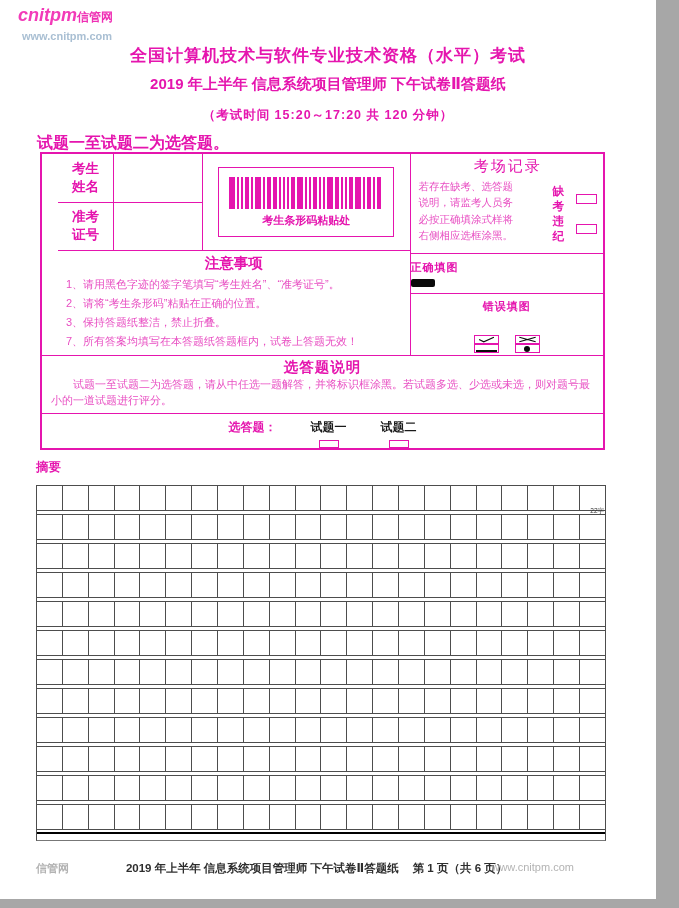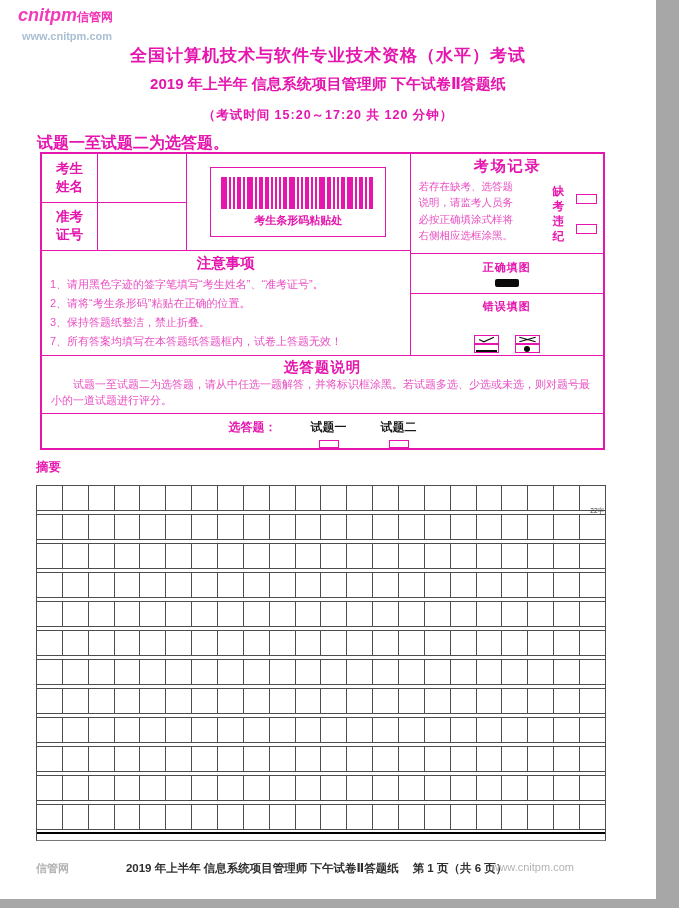--- a/index.html
+++ b/index.html
@@ -31,21 +31,21 @@
   .subtitle{position:absolute;left:0;top:75px;width:656px;text-align:center;
     font-size:15px;font-weight:bold;color:var(--magenta);}
   .time-note{position:absolute;left:0;top:107px;width:656px;text-align:center;
     font-size:12.5px;font-weight:bold;color:var(--magenta);letter-spacing:1px;}
   .optional-note{position:absolute;left:37px;top:133px;
     font-size:16px;font-weight:bold;color:var(--magenta);}
   
   .main-table{position:absolute;left:40px;top:152px;width:565px;height:298px;
     border:2px solid var(--magenta);display:flex;flex-direction:column;}
   .top-zone{height:203px;display:flex;border-bottom:1.5px solid var(--magenta);}
-  .left-zone{width:382px;border-right:1.5px solid var(--magenta);display:flex;flex-direction:column;}
+  .left-zone{width:382px;border-right:1.5px solid var(--magenta);display:flex;flex-direction:column;padding-left:16px;}
   .right-zone{flex:1;display:flex;flex-direction:column;}
   
   .candidate-rows{height:97px;border-bottom:1.5px solid var(--magenta);display:flex;}
   .labels-col{width:56px;border-right:1.5px solid var(--magenta);display:flex;flex-direction:column;}
   .inputs-col{width:89px;border-right:1.5px solid var(--magenta);display:flex;flex-direction:column;}
   .label-cell{flex:1;display:flex;align-items:center;justify-content:center;text-align:center;
     font-size:13.5px;font-weight:bold;color:var(--magenta);line-height:1.35;}
   .label-cell.bt,.input-cell.bt{border-top:1.5px solid var(--magenta);}
   .input-cell{flex:1;}
   .barcode-col{flex:1;display:flex;align-items:center;justify-content:center;}
@@ -53,30 +53,30 @@
     display:flex;flex-direction:column;align-items:center;justify-content:center;gap:4px;}
   .barcode{display:flex;height:32px;align-items:stretch;}
   .bar{background:var(--magenta);}
   .barcode-caption{font-size:11px;font-weight:bold;color:var(--magenta);}
   
   .notice-zone{flex:1;padding:3px 8px 0 8px;}
   .notice-title{text-align:center;font-size:14.5px;font-weight:bold;color:var(--magenta);margin-bottom:2px;}
   .notice-item{font-size:11px;color:var(--magenta-soft);line-height:1.72;white-space:nowrap;}
   
   .record-box{height:100px;border-bottom:1.5px solid var(--magenta);padding:3px 6px 0 8px;}
-  .record-title{text-align:center;font-size:15px;font-weight:bold;color:var(--magenta);letter-spacing:2px;}
+  .record-title{text-align:center;font-size:15px;font-weight:normal;color:var(--magenta);letter-spacing:2px;}
   .record-body{display:flex;margin-top:2px;}
   .record-instruction{width:102px;font-size:10.5px;color:var(--magenta-soft);line-height:1.55;}
   .record-checks{flex:1;display:flex;flex-direction:column;justify-content:space-around;padding:6px 0 10px 4px;}
   .check-line{display:flex;align-items:center;gap:6px;}
   .check-label{font-size:11.5px;font-weight:bold;color:var(--magenta);margin-left:28px;}
   .check-box{width:27px;height:10px;border:1.5px solid var(--magenta);background:#fff;}
   
   .correct-box{height:40px;border-bottom:1.5px solid var(--magenta);
-    display:flex;flex-direction:column;align-items:center;justify-content:center;gap:4px;}
+    display:flex;flex-direction:column;align-items:flex-start;justify-content:center;gap:4px;}
   .fill-title{font-size:11px;font-weight:bold;color:var(--magenta);letter-spacing:1px;}
   .correct-mark{width:24px;height:8px;background:#0a0a0a;border-radius:2px;}
   .wrong-box{flex:1;display:flex;flex-direction:column;align-items:center;padding-top:5px;gap:21px;}
   .marks-row{display:flex;gap:16px;}
   .mark-box{width:25px;height:9px;border:1.2px solid var(--magenta);position:relative;background:#fff;}
   .mark-box svg{position:absolute;left:0;top:0;width:100%;height:100%;}
   .mk-underline{position:absolute;left:1px;right:1px;bottom:0;height:2px;background:#0a0a0a;}
   .mk-dot{position:absolute;left:50%;top:50%;width:6px;height:6px;margin:-3px 0 0 -3px;border-radius:50%;background:#0a0a0a;}
   
   .optional-desc{height:58px;border-bottom:1.5px solid var(--magenta);padding:2px 9px 0 9px;}

